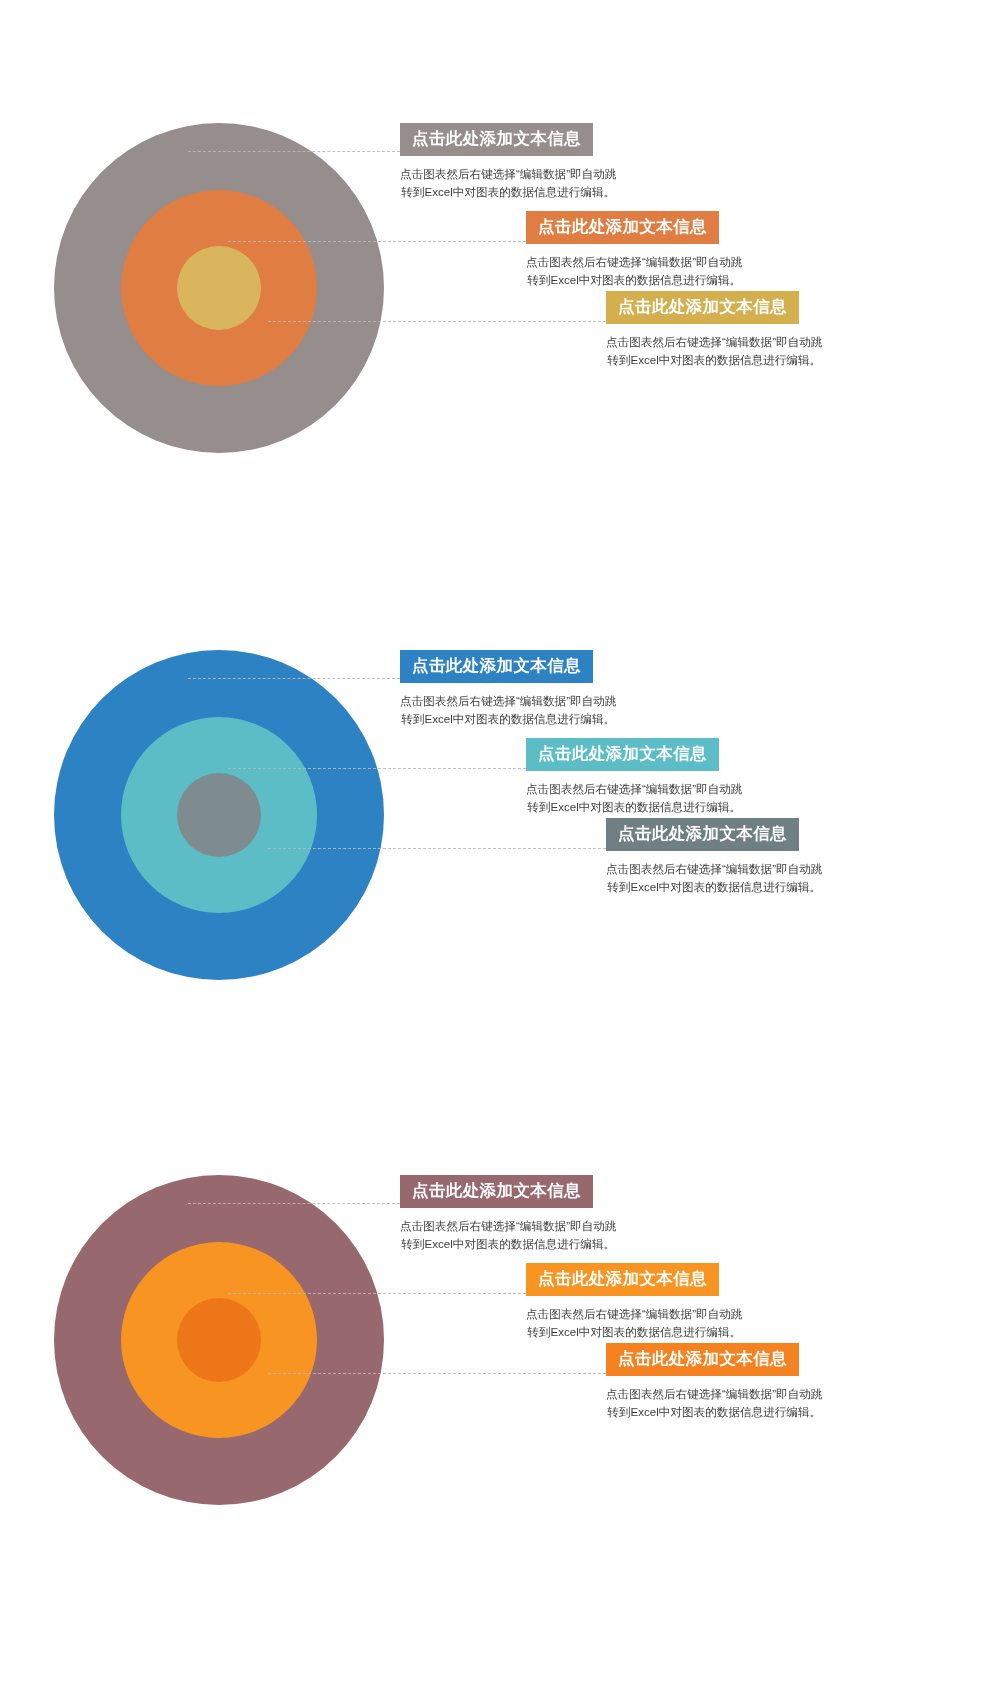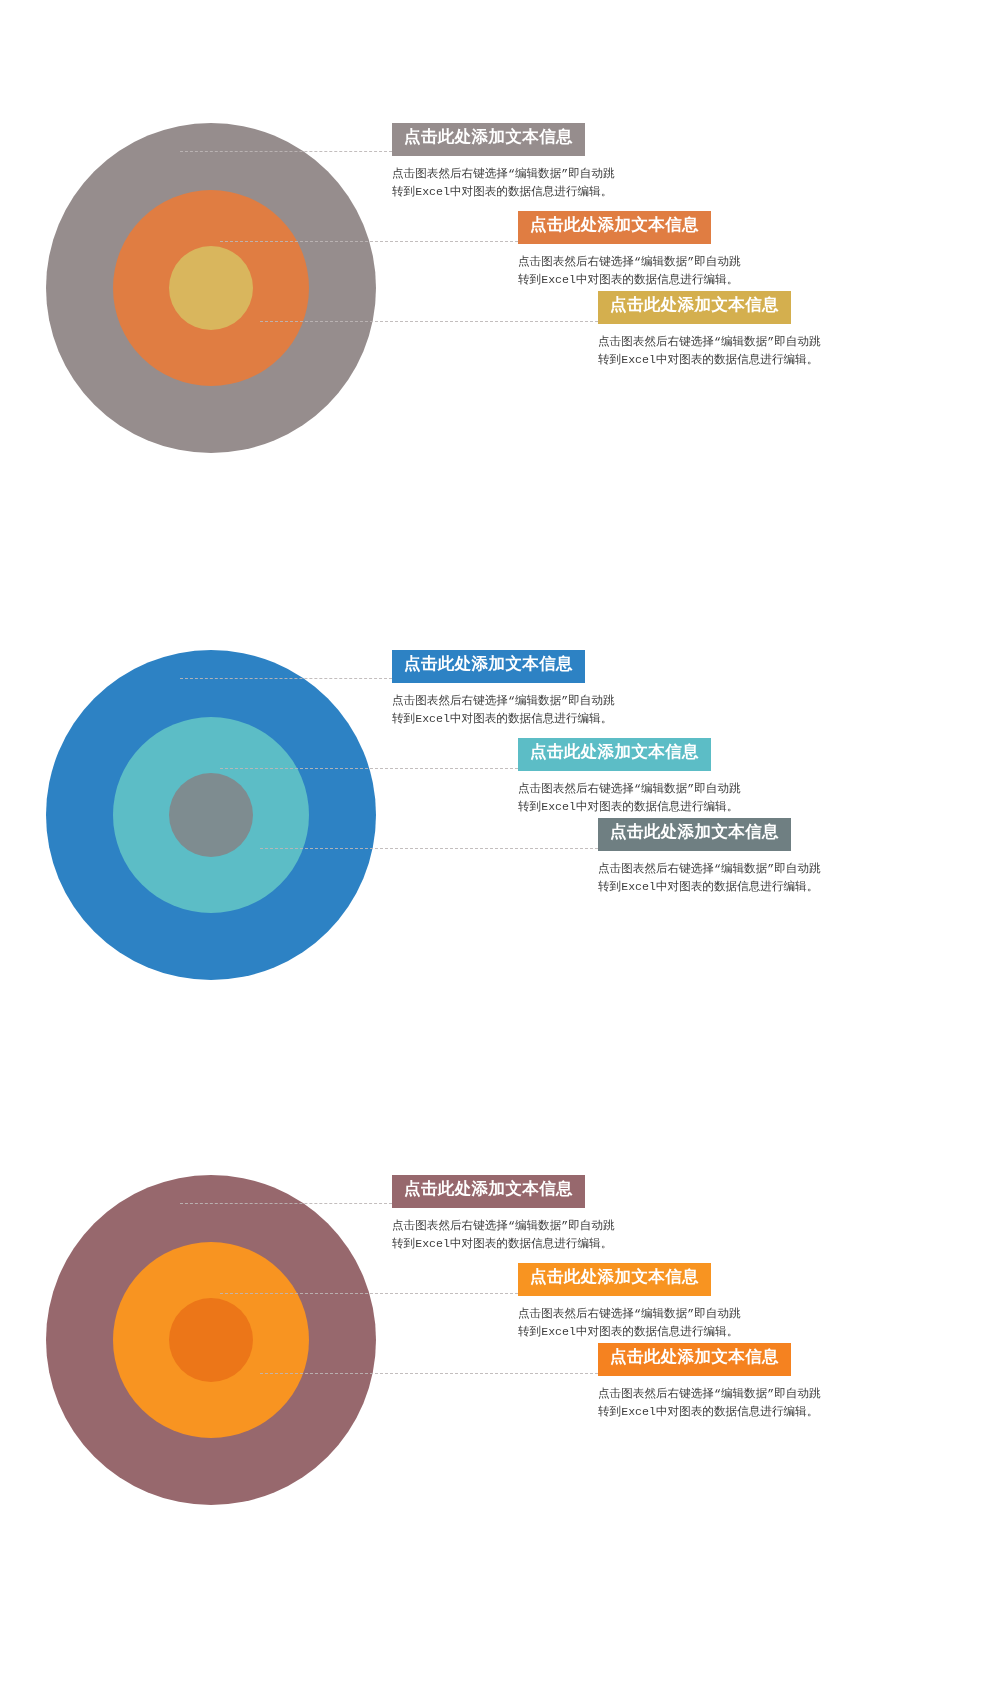--- a/index.html
+++ b/index.html
@@ -10,25 +10,24 @@
   body {
     width: 1000px;
     height: 1706px;
     position: relative;
     font-family: "Liberation Sans", "DejaVu Sans", sans-serif;
     overflow: hidden;
   }
 
   .slide-group {
     position: absolute;
-    left: 0;
+    left: 8px;
     top: 0;
     width: 804px;
     height: 470px;
-    font-family: Liberation Mono, monospace;
   }
 
   
   .circle-stack {
     position: absolute;
     left: 46px;
     top: 0;
     width: 330px;
     height: 330px;
   }
@@ -64,20 +63,21 @@
     letter-spacing: 0.4px;
     line-height: 1.25;
     white-space: nowrap;
   }
   .desc {
     margin-top: 9px;
     font-size: 11.6px;
     line-height: 1.55;
     color: #3c3c3c;
     white-space: nowrap;
+    text-align: center;
   }
   .desc div { white-space: nowrap; }
 </style>
 </head>
 <body>
 
 <div class="slide-group" style="top:123px;">
 
   <div class="circle-stack">
     <div class="ring ring-outer" style="background:#968d8d;"></div>

